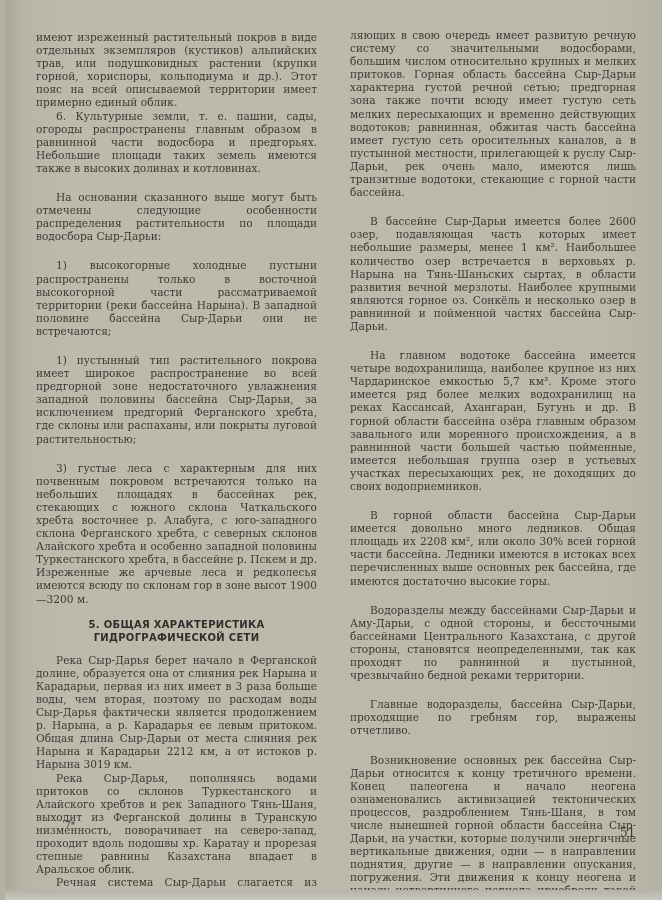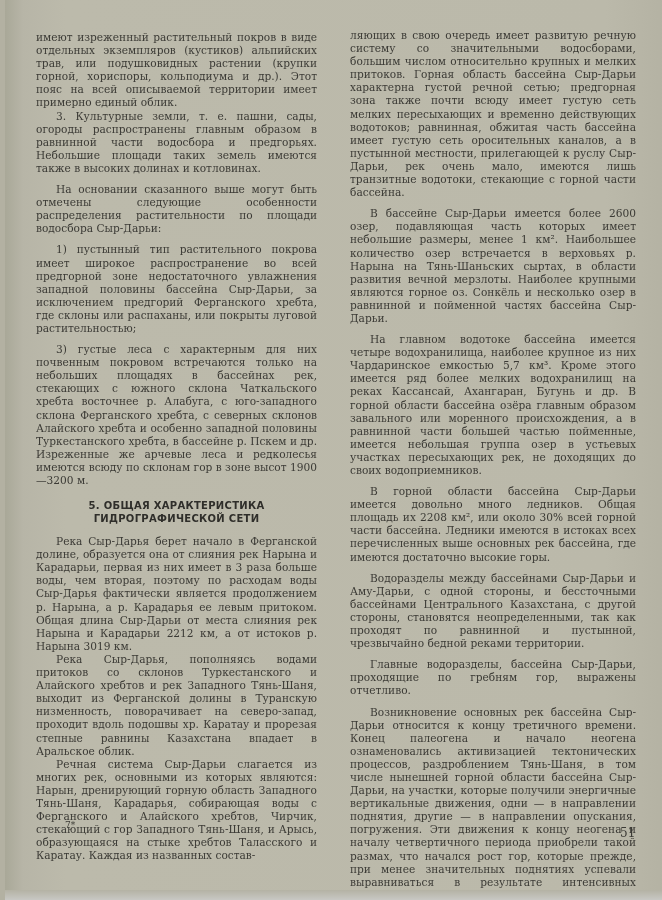--- a/index.html
+++ b/index.html
@@ -37,21 +37,21 @@
       text-align: justify;
       hyphens: manual;
     }
     .col-left { left: 31px; width: 281px; }
     .col-right { left: 345px; width: 286px; top: 29px; }
     .col p {
       margin: 0;
       text-indent: 20px;
     }
     .col p.noindent { text-indent: 0; }
-    .col p.gap { margin-top: 8px; }
+    .col p.gap { margin-top: 16px; }
     .section-heading {
       font-family: "DejaVu Sans", sans-serif;
       font-weight: bold;
       font-size: 10px;
       line-height: 13px;
       text-align: center;
       letter-spacing: 0.3px;
       margin: 12px 0 10px 0;
       color: #2f2e2a;
     }
@@ -72,22 +72,23 @@
       color: #3b3a35;
     }
   </style>
 </head>
 <body>
 
 <div class="page">
 
   <div class="col col-left">
     <p class="noindent">имеют изреженный растительный покров в виде отдельных экземпляров (кустиков) альпийских трав, или подушковидных растении (крупки горной, хориспоры, кольподиума и др.). Этот пояс на всей описываемой территории имеет примерно единый облик.</p>
-    <p>3. Культурные земли, т. е. пашни, сады, огороды распространены главным образом в равнинной части водосбора и предгорьях. Небольшие площади таких земель имеются также в высоких долинах и котловинах.</p>
+    <p>6. Культурные земли, т. е. пашни, сады, огороды распространены главным образом в равнинной части водосбора и предгорьях. Небольшие площади таких земель имеются также в высоких долинах и котловинах.</p>
     <p class="gap">На основании сказанного выше могут быть отмечены следующие особенности распределения растительности по площади водосбора Сыр-Дарьи:</p>
+    <p class="gap">1) высокогорные холодные пустыни распространены только в восточной высокогорной части рассматриваемой территории (реки бассейна Нарына). В западной половине бассейна Сыр-Дарьи они не встречаются;</p>
     <p class="gap">1) пустынный тип растительного покрова имеет широкое распространение во всей предгорной зоне недостаточного увлажнения западной половины бассейна Сыр-Дарьи, за исключением предгорий Ферганского хребта, где склоны или распаханы, или покрыты луговой растительностью;</p>
     <p class="gap">3) густые леса с характерным для них почвенным покровом встречаются только на небольших площадях в бассейнах рек, стекающих с южного склона Чаткальского хребта восточнее р. Алабуга, с юго-западного склона Ферганского хребта, с северных склонов Алайского хребта и особенно западной половины Туркестанского хребта, в бассейне р. Пскем и др. Изреженные же арчевые леса и редколесья имеются всюду по склонам гор в зоне высот 1900—3200 м.</p>
 
     <div class="section-heading">5. ОБЩАЯ ХАРАКТЕРИСТИКА ГИДРОГРАФИЧЕСКОЙ СЕТИ</div>
 
     <p>Река Сыр-Дарья берет начало в Ферганской долине, образуется она от слияния рек Нарына и Карадарьи, первая из них имеет в 3 раза больше воды, чем вторая, поэтому по расходам воды Сыр-Дарья фактически является продолжением р. Нарына, а р. Карадарья ее левым притоком. Общая длина Сыр-Дарьи от места слияния рек Нарына и Карадарьи 2212 км, а от истоков р. Нарына 3019 км.</p>
     <p>Река Сыр-Дарья, пополняясь водами притоков со склонов Туркестанского и Алайского хребтов и рек Западного Тянь-Шаня, выходит из Ферганской долины в Туранскую низменность, поворачивает на северо-запад, проходит вдоль подошвы хр. Каратау и прорезая степные равнины Казахстана впадает в Аральское облик.</p>
     <p>Речная система Сыр-Дарьи слагается из многих рек, основными из которых являются: Нарын, дренирующий горную область Западного Тянь-Шаня, Карадарья, собирающая воды с Ферганского и Алайского хребтов, Чирчик, стекающий с гор Западного Тянь-Шаня, и Арысь, образующаяся на стыке хребтов Таласского и Каратау. Каждая из названных состав-</p>
   </div>
 

